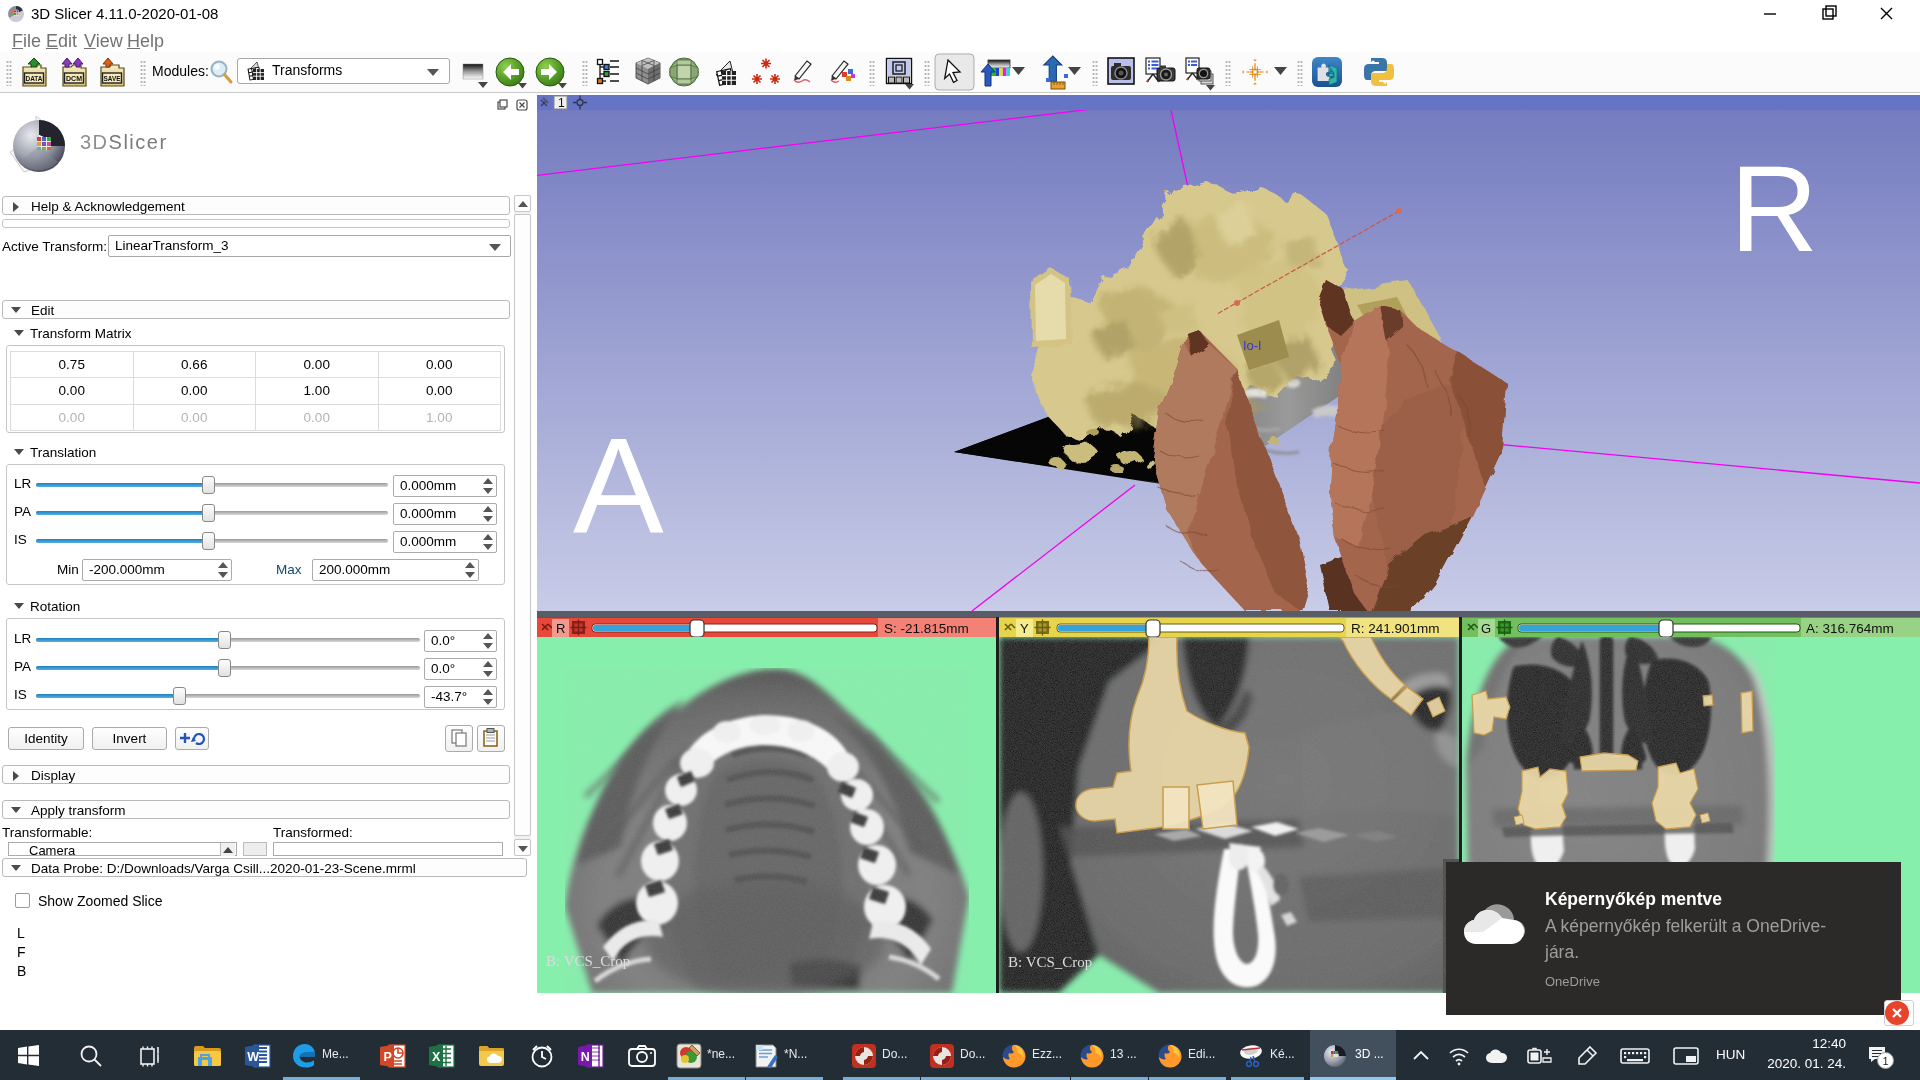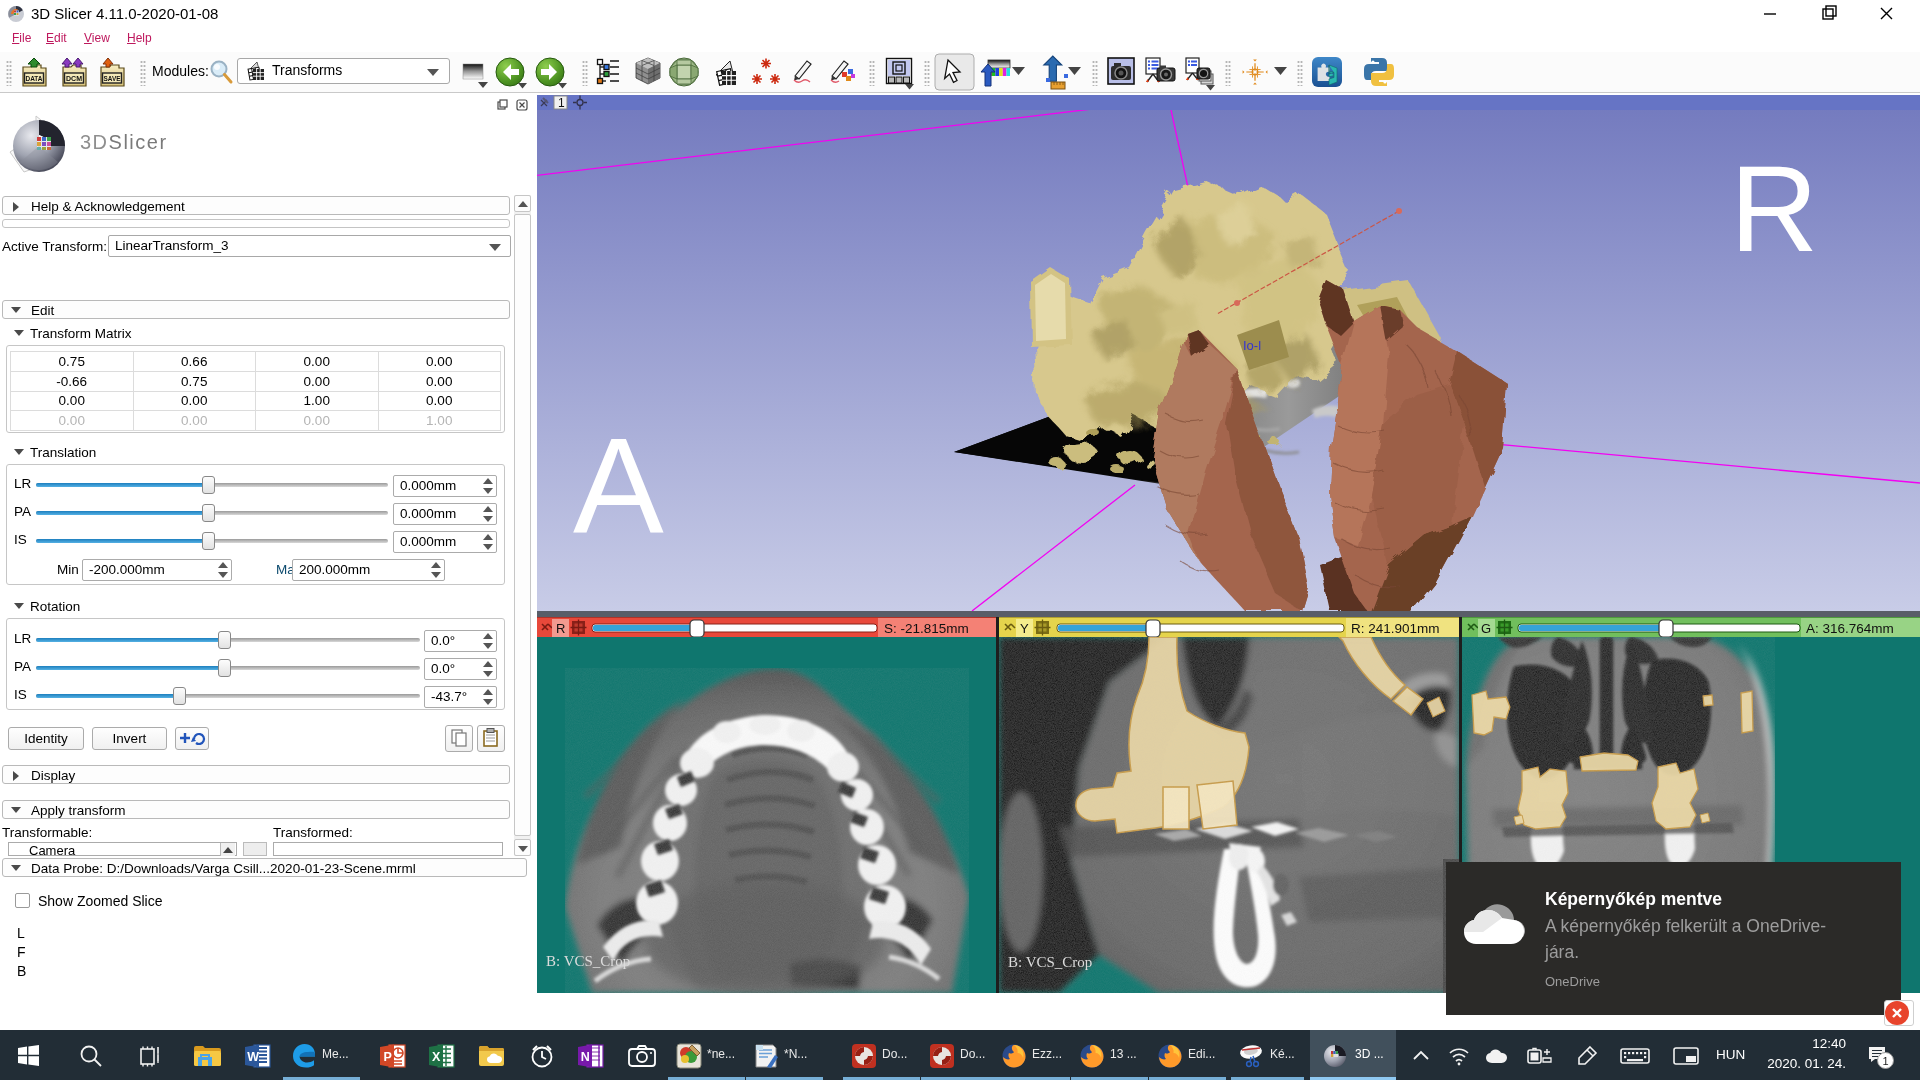--- a/index.html
+++ b/index.html
@@ -5,21 +5,21 @@
 * { margin:0; padding:0; box-sizing:border-box; }
 html,body { width:1920px; height:1080px; overflow:hidden; background:#fff;
   font-family:"Liberation Sans", sans-serif; }
 .abs { position:absolute; }
 #app { position:absolute; left:0; top:0; width:1920px; height:1080px; }
 
 
 #titlebar { left:0; top:0; width:1920px; height:28px; background:#ffffff; }
 #titletext { left:31px; top:5px; font-size:15px; color:#000; }
 
-#menubar { left:0; top:28px; width:1920px; height:24px; background:#ffffff; font-size:12px; color:#be185d; }
+#menubar { left:0; top:28px; width:1920px; height:24px; background:#ffffff; font-size:18px; color:#737373; }
 .mitem { position:absolute; top:3px; }
 
 #toolbar { left:0; top:52px; width:1920px; height:41px; background:#fbfbfb; border-bottom:1px solid #c9c9c9; }
 .tsep { position:absolute; top:8px; width:6px; height:26px;
   background-image:radial-gradient(circle, #b5b5b5 1px, transparent 1.2px);
   background-size:3px 4px; }
 .tlabel { position:absolute; font-size:14px; color:#000; }
 #modcombo { position:absolute; left:237px; top:6px; width:213px; height:26px; background:#fff;
   border:1px solid #a8a8a8; border-radius:3px; font-size:14px; color:#000; }
 #modcombo .arrow { position:absolute; right:10px; top:10px; width:0; height:0;
@@ -60,21 +60,21 @@
   border:1px solid #ababab; border-radius:3px; font-size:13.5px; color:#000; text-align:center; }
 
 
 #view3d { left:537px; top:95px; width:1383px; height:516px;
   background:linear-gradient(#7279be, #c8cce7); }
 #view3dhdr { left:537px; top:95px; width:1383px; height:15px; background:#6674c5; }
 #splitter { left:537px; top:611px; width:1383px; height:6px; background:#595d68; }
 
 
 .shdr { position:absolute; top:617px; height:20px; }
-.sview { position:absolute; top:637px; height:356px; background:#0f766e; overflow:hidden; }
+.sview { position:absolute; top:637px; height:356px; background:#86efac; overflow:hidden; }
 
 
 #popup { left:1446px; top:862px; width:455px; height:153px; background:#2b2a28; }
 
 #taskbar { left:0; top:1030px; width:1920px; height:50px; background:#222d36; }
 .tblabel { position:absolute; top:17px; font-size:12px; color:#eaeaea; }
 .uline { position:absolute; top:47px; height:3px; background:#76aed6; }
 </style>
 </head>
 <body>
@@ -433,26 +433,20 @@
   <div class="gframe" style="top:252px;height:88px"></div>
   <table id="matrix">
     <tbody>
           <tr>
             <td>0.75</td>
             <td>0.66</td>
             <td>0.00</td>
             <td>0.00</td>
           </tr>
     <tr>
-            <td>-0.66</td>
-            <td>0.75</td>
-            <td>0.00</td>
-            <td>0.00</td>
-          </tr>
-    <tr>
             <td>0.00</td>
             <td>0.00</td>
             <td>1.00</td>
             <td>0.00</td>
           </tr>
     <tr class="gray">
             <td>0.00</td>
             <td>0.00</td>
             <td>0.00</td>
             <td>1.00</td>
@@ -506,21 +500,21 @@
   </div>
   <div class="abs" style="left:57px;top:469px;font-size:13.5px;color:#000">Min</div>
   <div class="spin" style="left:82px;top:466px;width:150px">
         <div class="txt">-200.000mm</div>
         <div class="arrows">
           <div class="up"></div>
           <div class="dn"></div>
         </div>
       </div>
   <div class="abs" style="left:276px;top:469px;font-size:13.5px;color:#0c4a6e">Max</div>
-  <div class="spin" style="left:292px;top:466px;width:153px">
+  <div class="spin" style="left:312px;top:466px;width:167px">
         <div class="txt">200.000mm</div>
         <div class="arrows">
           <div class="up"></div>
           <div class="dn"></div>
         </div>
       </div>
 
   <div class="seclabel" style="left:8px;top:506px"><div class="tri-d"></div><span style="margin-left:22px">Rotation</span></div>
   <div class="gframe" style="top:525px;height:92px"></div>
   <div class="srow" style="left:0;top:537px;width:510px">

